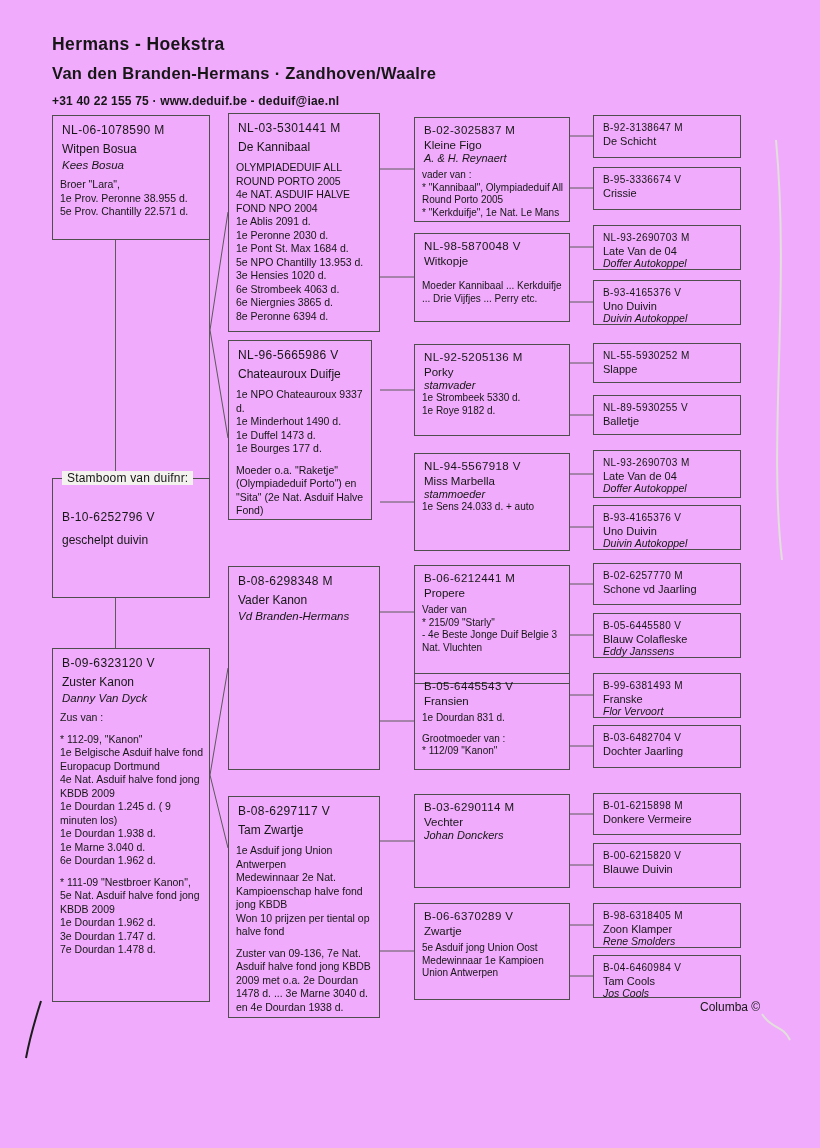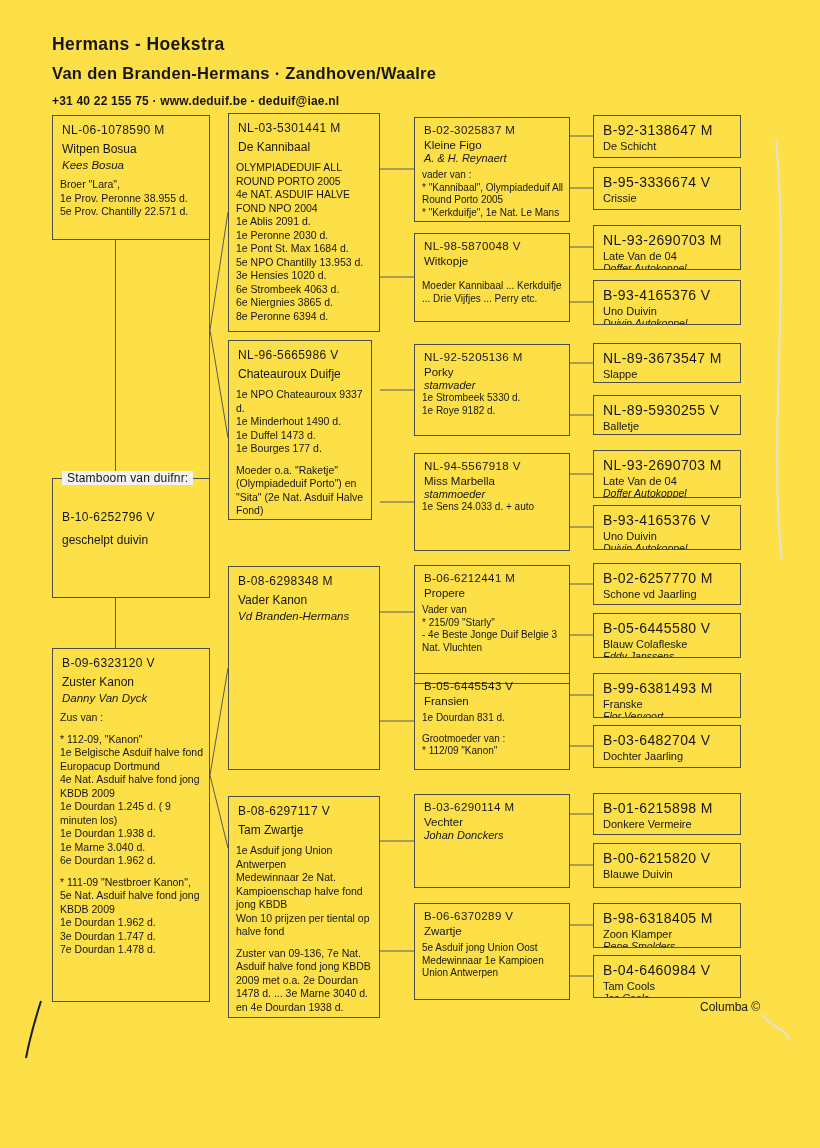--- a/index.html
+++ b/index.html
@@ -1,37 +1,37 @@
 <!DOCTYPE html>
 <html><head>
 <meta charset="utf-8">
 <style>
   html,body{margin:0;padding:0;}
   body{background:#e8e7e4;font-family:"Liberation Sans","DejaVu Sans",sans-serif;color:#161616;}
-  .page{position:relative;width:820px;height:1148px;background:#fde047;margin:0 auto;overflow:hidden;}
+  .page{position:relative;width:820px;height:1148px;background:#f0abfc;margin:0 auto;overflow:hidden;}
   .hdr-title{position:absolute;left:52px;top:34px;font-size:17.5px;font-weight:bold;letter-spacing:.4px;}
   .hdr-sub{position:absolute;left:52px;top:64px;font-size:16.5px;font-weight:bold;letter-spacing:.3px;}
   .hdr-contact{position:absolute;left:52px;top:94px;font-size:12px;font-weight:bold;letter-spacing:.2px;}
   .pbox{position:absolute;border:1px solid #4e4e4c;padding:6px 4px 4px 7px;box-sizing:border-box;overflow:hidden;background:transparent;}
   .ring{font-size:12px;letter-spacing:.4px;margin:1px 0 5px 2px;white-space:nowrap;}
   .bname{font-size:12px;font-weight:normal;margin:0 0 3px 2px;}
   .fancier{font-size:11.5px;font-style:italic;margin:1px 0 2px 2px;}
   .fancier:empty{display:none;}
   .body{margin-top:7px;font-size:10.5px;line-height:13.5px;}
   .bl{min-height:2px;}
   .bl.blank{height:8px;}
   
   .med{padding:5px 4px 3px 7px;}
   .med .ring{font-size:11.5px;margin-bottom:3px;}
   .med .bname{font-size:11.5px;margin-bottom:1px;}
   .med .fancier{font-size:11px;margin-bottom:1px;}
   .med .body{margin-top:5px;font-size:10px;line-height:12.5px;}
   
   .small{padding:5px 4px 2px 7px;}
-  .small .ring{font-size:14px;margin-bottom:2px;}
+  .small .ring{font-size:10px;margin-bottom:2px;}
   .small .bname{font-size:11px;margin-bottom:0;}
   .small .fancier{font-size:10.5px;margin:0 0 0 2px;}
   
   .subject-frame{padding-top:30px;}
   .legend{position:absolute;top:-8px;left:9px;background:#f3f2ef;padding:0 5px;font-size:12px;letter-spacing:.2px;}
   .credit{position:absolute;left:700px;top:1000px;font-size:12px;}
   svg.overlay{position:absolute;left:0;top:0;pointer-events:none;}
 </style>
 </head>
 <body>
@@ -266,21 +266,21 @@
     <div class="ring">NL-93-2690703 M</div>
     <div class="bname">Late Van de 04</div>
     <div class="fancier">Doffer Autokoppel</div>
   </div>
   <div class="pbox small" style="left:593px;top:280px;width:148px;height:45px;">
     <div class="ring">B-93-4165376 V</div>
     <div class="bname">Uno Duivin</div>
     <div class="fancier">Duivin Autokoppel</div>
   </div>
   <div class="pbox small" style="left:593px;top:343px;width:148px;height:40px;">
-    <div class="ring">NL-89-3673547 M</div>
+    <div class="ring">NL-55-5930252 M</div>
     <div class="bname">Slappe</div>
 
   </div>
   <div class="pbox small" style="left:593px;top:395px;width:148px;height:40px;">
     <div class="ring">NL-89-5930255 V</div>
     <div class="bname">Balletje</div>
 
   </div>
   <div class="pbox small" style="left:593px;top:450px;width:148px;height:48px;">
     <div class="ring">NL-93-2690703 M</div>

